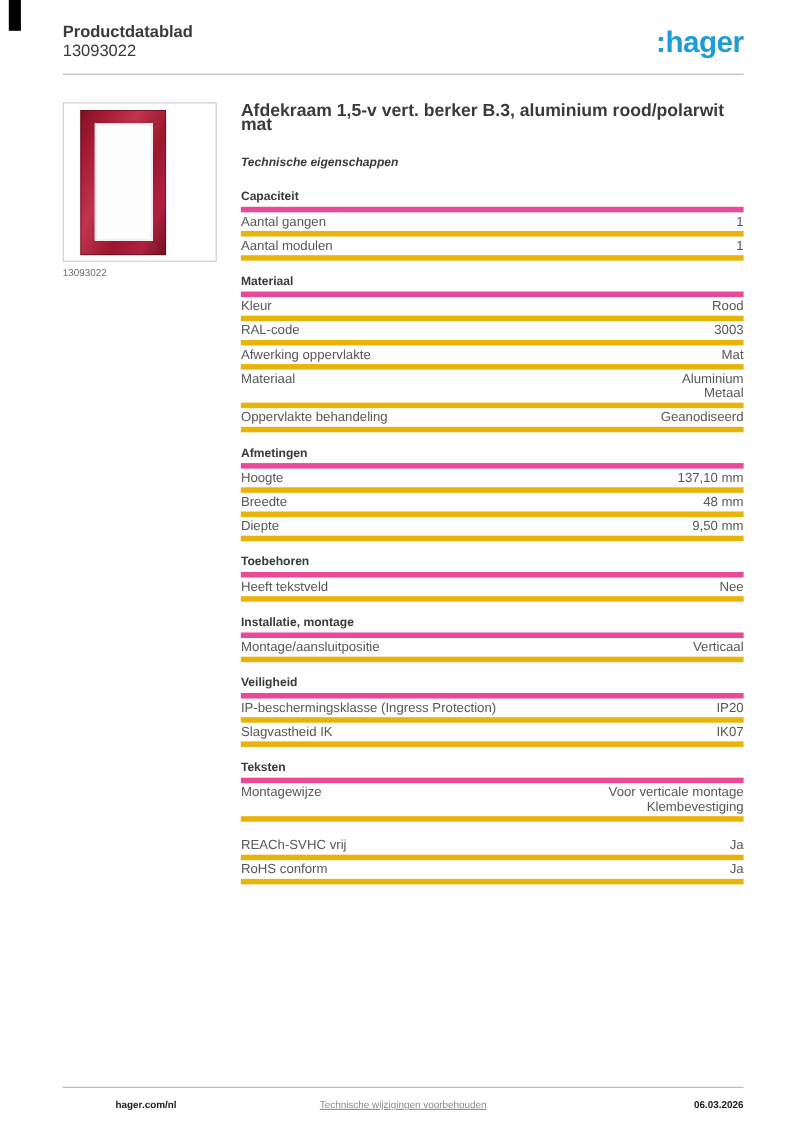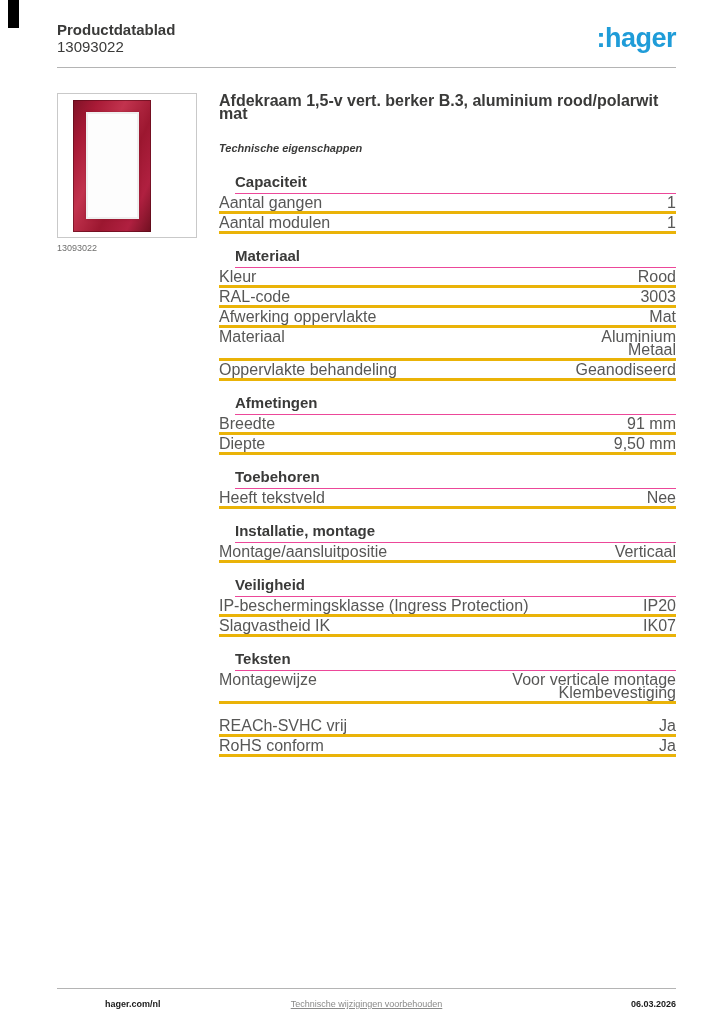--- a/index.html
+++ b/index.html
@@ -39,27 +39,27 @@
   }
   .product-caption { position:absolute; left:57px; top:243px; font-size:9px; color:#6f6f6e; }
 
   
   .main { position:absolute; left:219px; top:94px; width:457px; }
   .product-title { font-size:16px; font-weight:bold; color:#3a3a39; line-height:13px; }
   .tech-heading  { font-size:11px; font-weight:bold; color:#3a3a39; margin-top:22px;font-style:italic; }
   .sections { margin-top:19px; }
   .section { margin-bottom:13px; }
   .section-title {
-    font-size:15px; font-weight:bold; color:#3a3a39;
-    padding-bottom:3px; border-bottom:1px solid #ec4899;margin-left:16px;
+    font-size:11px; font-weight:bold; color:#3a3a39;
+    padding-bottom:3px; border-bottom:5px solid #ec4899;
   }
   .row {
     display:flex; justify-content:space-between; align-items:flex-start;
-    border-bottom:3px solid #eab308; padding:2px 0 2px 0;
-    font-size:16px; color:#575756; line-height:13px;
+    border-bottom:5px solid #eab308; padding:2px 0 2px 0;
+    font-size:12px; color:#575756; line-height:13px;
   }
   .row .label { text-align:left; padding-right:10px; }
   .row .value { text-align:right; flex:1; }
 
   
   .footer-rule { position:absolute; left:57px; right:48px; top:988px; height:1px; background:#b4b4b4; }
   .footer { position:absolute; left:57px; right:48px; top:999px; font-size:9px; }
   .footer-left  { position:absolute; left:0; font-weight:bold; color:#1a1a1a;padding-left:48px; }
   .footer-center{ position:absolute; left:0; right:0; text-align:center; color:#8a8a89; font-weight:normal;text-decoration:underline; }
   .footer-right { position:absolute; right:0; font-weight:bold; color:#1a1a1a; }
@@ -134,23 +134,29 @@
           <div class="row">
             <span class="label">Oppervlakte behandeling</span>
             <span class="value">
               <div>Geanodiseerd</div>
             </span>
           </div>
         </div>
         <div class="section">
           <div class="section-title">Afmetingen</div>
           <div class="row">
+            <span class="label">Hoogte</span>
+            <span class="value">
+              <div>137,10 mm</div>
+            </span>
+          </div>
+          <div class="row">
             <span class="label">Breedte</span>
             <span class="value">
-              <div>91 mm</div>
+              <div>48 mm</div>
             </span>
           </div>
           <div class="row">
             <span class="label">Diepte</span>
             <span class="value">
               <div>9,50 mm</div>
             </span>
           </div>
         </div>
         <div class="section">

